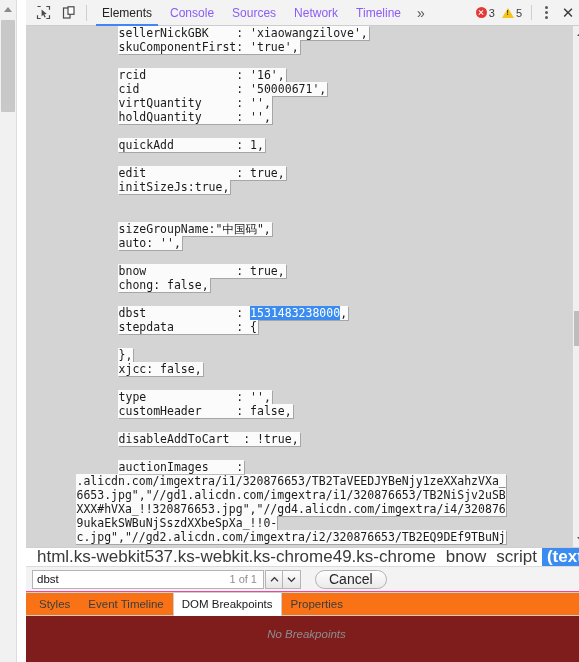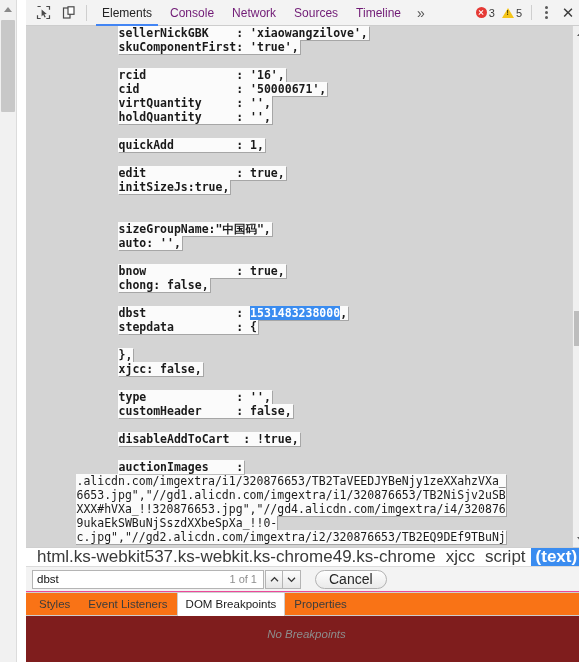--- a/index.html
+++ b/index.html
@@ -84,21 +84,21 @@
     align-items: stretch;
     height: 26px;
     margin-left: 2px;
   }
   .tab {
     padding: 0 9px;
     height: 26px;
     display: flex;
     align-items: center;
     font-size: 12px;
-    color: #701a75;
+    color: #8b5cf6;
     cursor: pointer;
     position: relative;
     white-space: nowrap;
   }
   .tab.active {
     color: #222;
   }
   .tab.active::after {
     content: "";
     position: absolute;
@@ -255,21 +255,20 @@
     height: 14px;
     line-height: 14px;
     position: relative;
     white-space: pre;
   }
   .code-line .seg {
     background: #fbfbfb;
     box-shadow: 1px 1px 0 rgba(110,110,110,0.45);
     padding: 0 1px;
     display: inline;
-    font-weight: bold;
   }
   .code-line.blank { background: transparent; }
   .hl {
     background: #3a8cf0;
     color: #ffffff;
   }
   .wrapline {
     height: 14px;
     line-height: 14px;
     white-space: pre;
@@ -432,22 +431,22 @@
         <svg width="15" height="15" viewBox="0 0 15 15">
           <rect x="1.5" y="3" width="6.5" height="10" stroke="#4a4a4a" stroke-width="1.2" fill="none"></rect>
           <rect x="6" y="1.8" width="6" height="7.5" stroke="#4a4a4a" stroke-width="1.2" fill="#fff"></rect>
         </svg>
       </div>
       <div class="tb-sep"></div>
 
       <div class="tabs">
         <div class="tab active">Elements</div>
         <div class="tab">Console</div>
+        <div class="tab">Sources</div>
         <div class="tab">Network</div>
-        <div class="tab">Sources</div>
         <div class="tab">Timeline</div>
         <div class="tab more">»</div>
       </div>
 
       <div class="toolbar-right">
         <div class="badge-group">
           <div class="badge">
             <span class="err-circle"></span>
             <span>3</span>
           </div>
@@ -471,21 +470,21 @@
       <div class="code-body" id="code-body"><div class="code-line">      <span class="seg">sellerNickGBK    : 'xiaowangzilove',</span></div><div class="code-line">      <span class="seg">skuComponentFirst: 'true',</span></div><div class="code-line blank">&nbsp;</div><div class="code-line">      <span class="seg">rcid             : '16',</span></div><div class="code-line">      <span class="seg">cid              : '50000671',</span></div><div class="code-line">      <span class="seg">virtQuantity     : '',</span></div><div class="code-line">      <span class="seg">holdQuantity     : '',</span></div><div class="code-line blank">&nbsp;</div><div class="code-line">      <span class="seg">quickAdd         : 1,</span></div><div class="code-line blank">&nbsp;</div><div class="code-line">      <span class="seg">edit             : true,</span></div><div class="code-line">      <span class="seg">initSizeJs:true,</span></div><div class="code-line blank">&nbsp;</div><div class="code-line blank">&nbsp;</div><div class="code-line">      <span class="seg">sizeGroupName:"中国码",</span></div><div class="code-line">      <span class="seg">auto: '',</span></div><div class="code-line blank">&nbsp;</div><div class="code-line">      <span class="seg">bnow             : true,</span></div><div class="code-line">      <span class="seg">chong: false,</span></div><div class="code-line blank">&nbsp;</div><div class="code-line">      <span class="seg">dbst             : <span class="hl">1531483238000</span>,</span></div><div class="code-line">      <span class="seg">stepdata         : {</span></div><div class="code-line blank">&nbsp;</div><div class="code-line">      <span class="seg">},</span></div><div class="code-line">      <span class="seg">xjcc: false,</span></div><div class="code-line blank">&nbsp;</div><div class="code-line">      <span class="seg">type             : '',</span></div><div class="code-line">      <span class="seg">customHeader     : false,</span></div><div class="code-line blank">&nbsp;</div><div class="code-line">      <span class="seg">disableAddToCart  : !true,</span></div><div class="code-line blank">&nbsp;</div><div class="code-line">      <span class="seg">auctionImages    :</span></div><div style="margin-left: -48px;"><div class="wrapline"><span class="seg">["//gd1.alicdn.com/imgextra/i1/320876653/TB2TaVEEDJYBeNjy1zeXXahzVXa_</span></div><div class="wrapline"><span class="seg">!!320876653.jpg","//gd1.alicdn.com/imgextra/i1/320876653/TB2NiSjv2uSB</span></div><div class="wrapline"><span class="seg">uNkHFqDXXX#hVXa_!!320876653.jpg","//gd4.alicdn.com/imgextra/i4/320876</span></div><div class="wrapline"><span class="seg">653/TB19ukaEkSWBuNjSszdXXbeSpXa_!!0-</span></div><div class="wrapline"><span class="seg">item_pic.jpg","//gd2.alicdn.com/imgextra/i2/320876653/TB2EQ9DEf9TBuNj</span></div></div></div>
       <div class="code-scroll-track">
         <div class="arrow-up"></div>
         <div class="thumb"></div>
         <div class="arrow-dn"></div>
       </div>
     </div>
 
     <div class="breadcrumb" id="breadcrumb">
         <span class="crumb">html.ks-webkit537.ks-webkit.ks-chrome49.ks-chrome</span>
-        <span class="crumb">xjcc</span>
+        <span class="crumb">bnow</span>
         <span class="crumb">script</span>
         <span class="crumb selected">(text)</span>
       </div>
 
     <div class="findbar">
       <div class="find-input-wrap">
         <input class="find-input" type="text" value="dbst" placeholder="Find" style="">
         <span class="find-count">1 of 1</span>
       </div>
       <div class="nav-btns">
@@ -499,21 +498,21 @@
             <path d="M1 1.8L4.5 5.4 8 1.8" stroke="#333" stroke-width="1.3" fill="none"></path>
           </svg>
         </div>
       </div>
       <div class="cancel-btn">Cancel</div>
     </div>
 
     <div class="bottom-panel">
       <div class="bp-tabs" id="bp-tabs">
           <div class="bp-tab">Styles</div>
-          <div class="bp-tab">Event Listeners</div>
+          <div class="bp-tab">Event Timeline</div>
           <div class="bp-tab active">DOM Breakpoints</div>
           <div class="bp-tab">Properties</div>
         </div>
       <div class="bp-content">
         <span>No Breakpoints</span>
       </div>
     </div>
 
   </div>
 </div>

